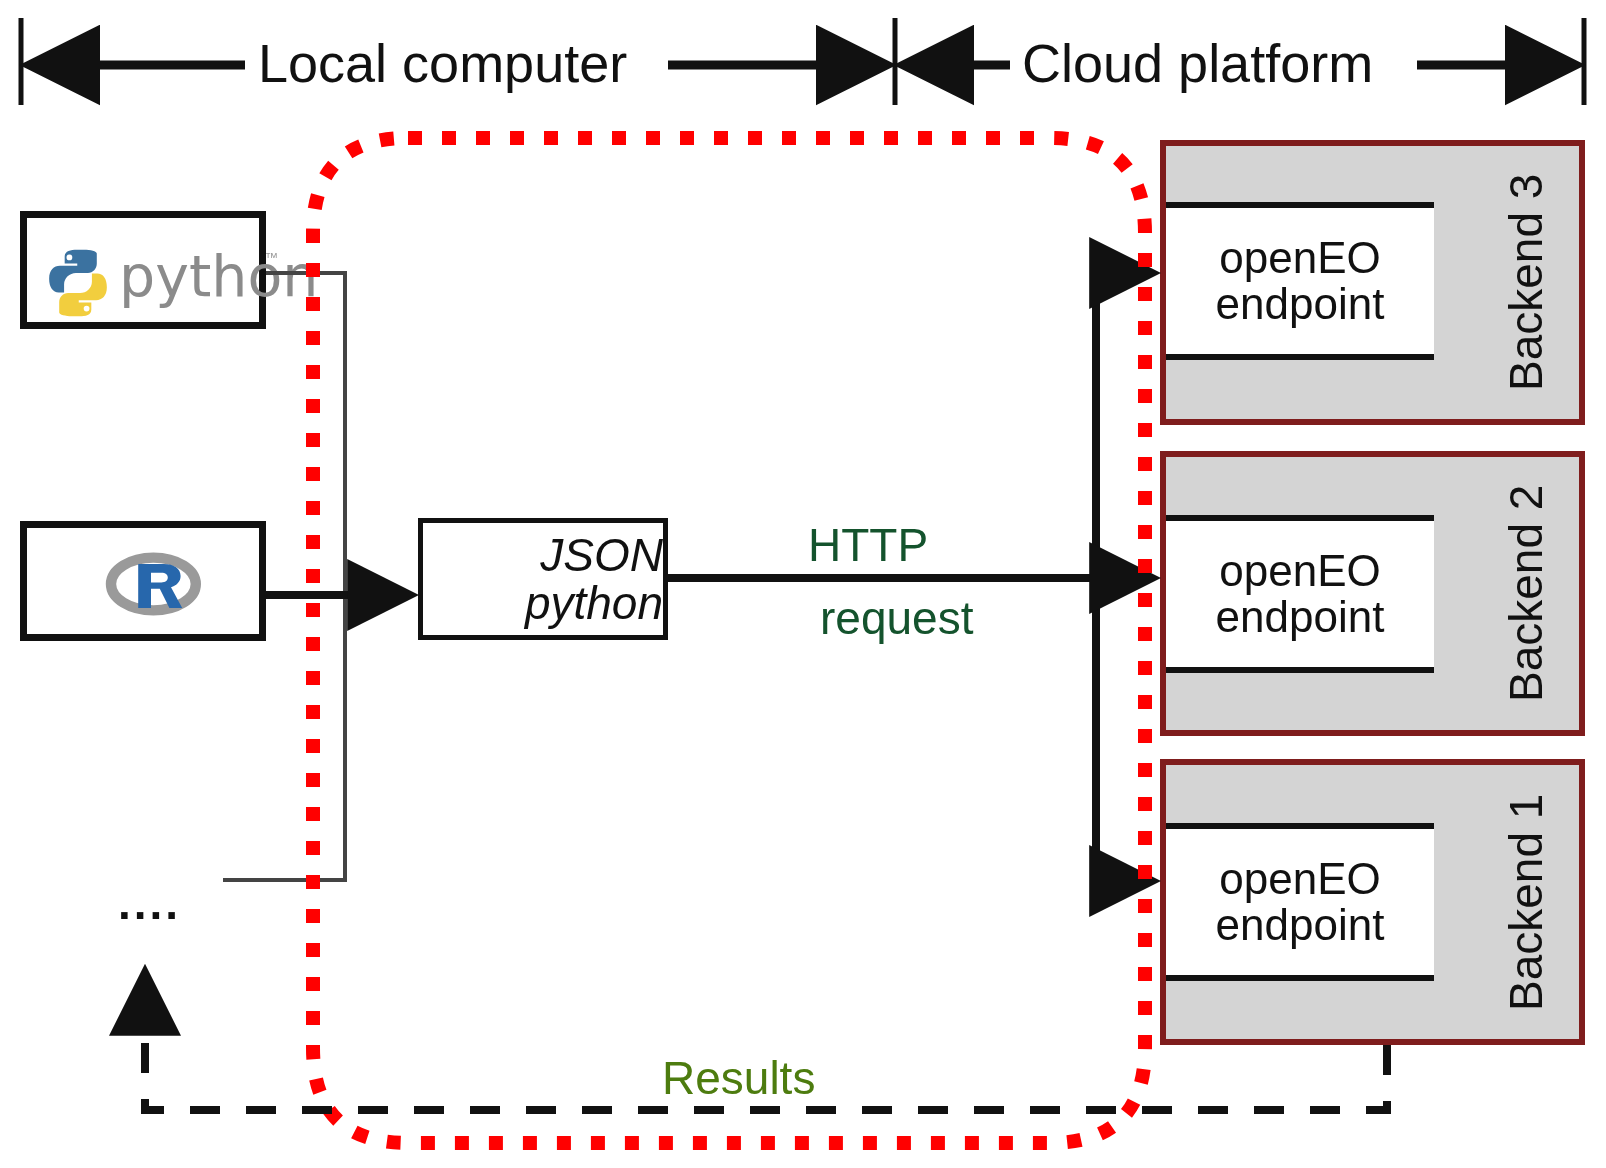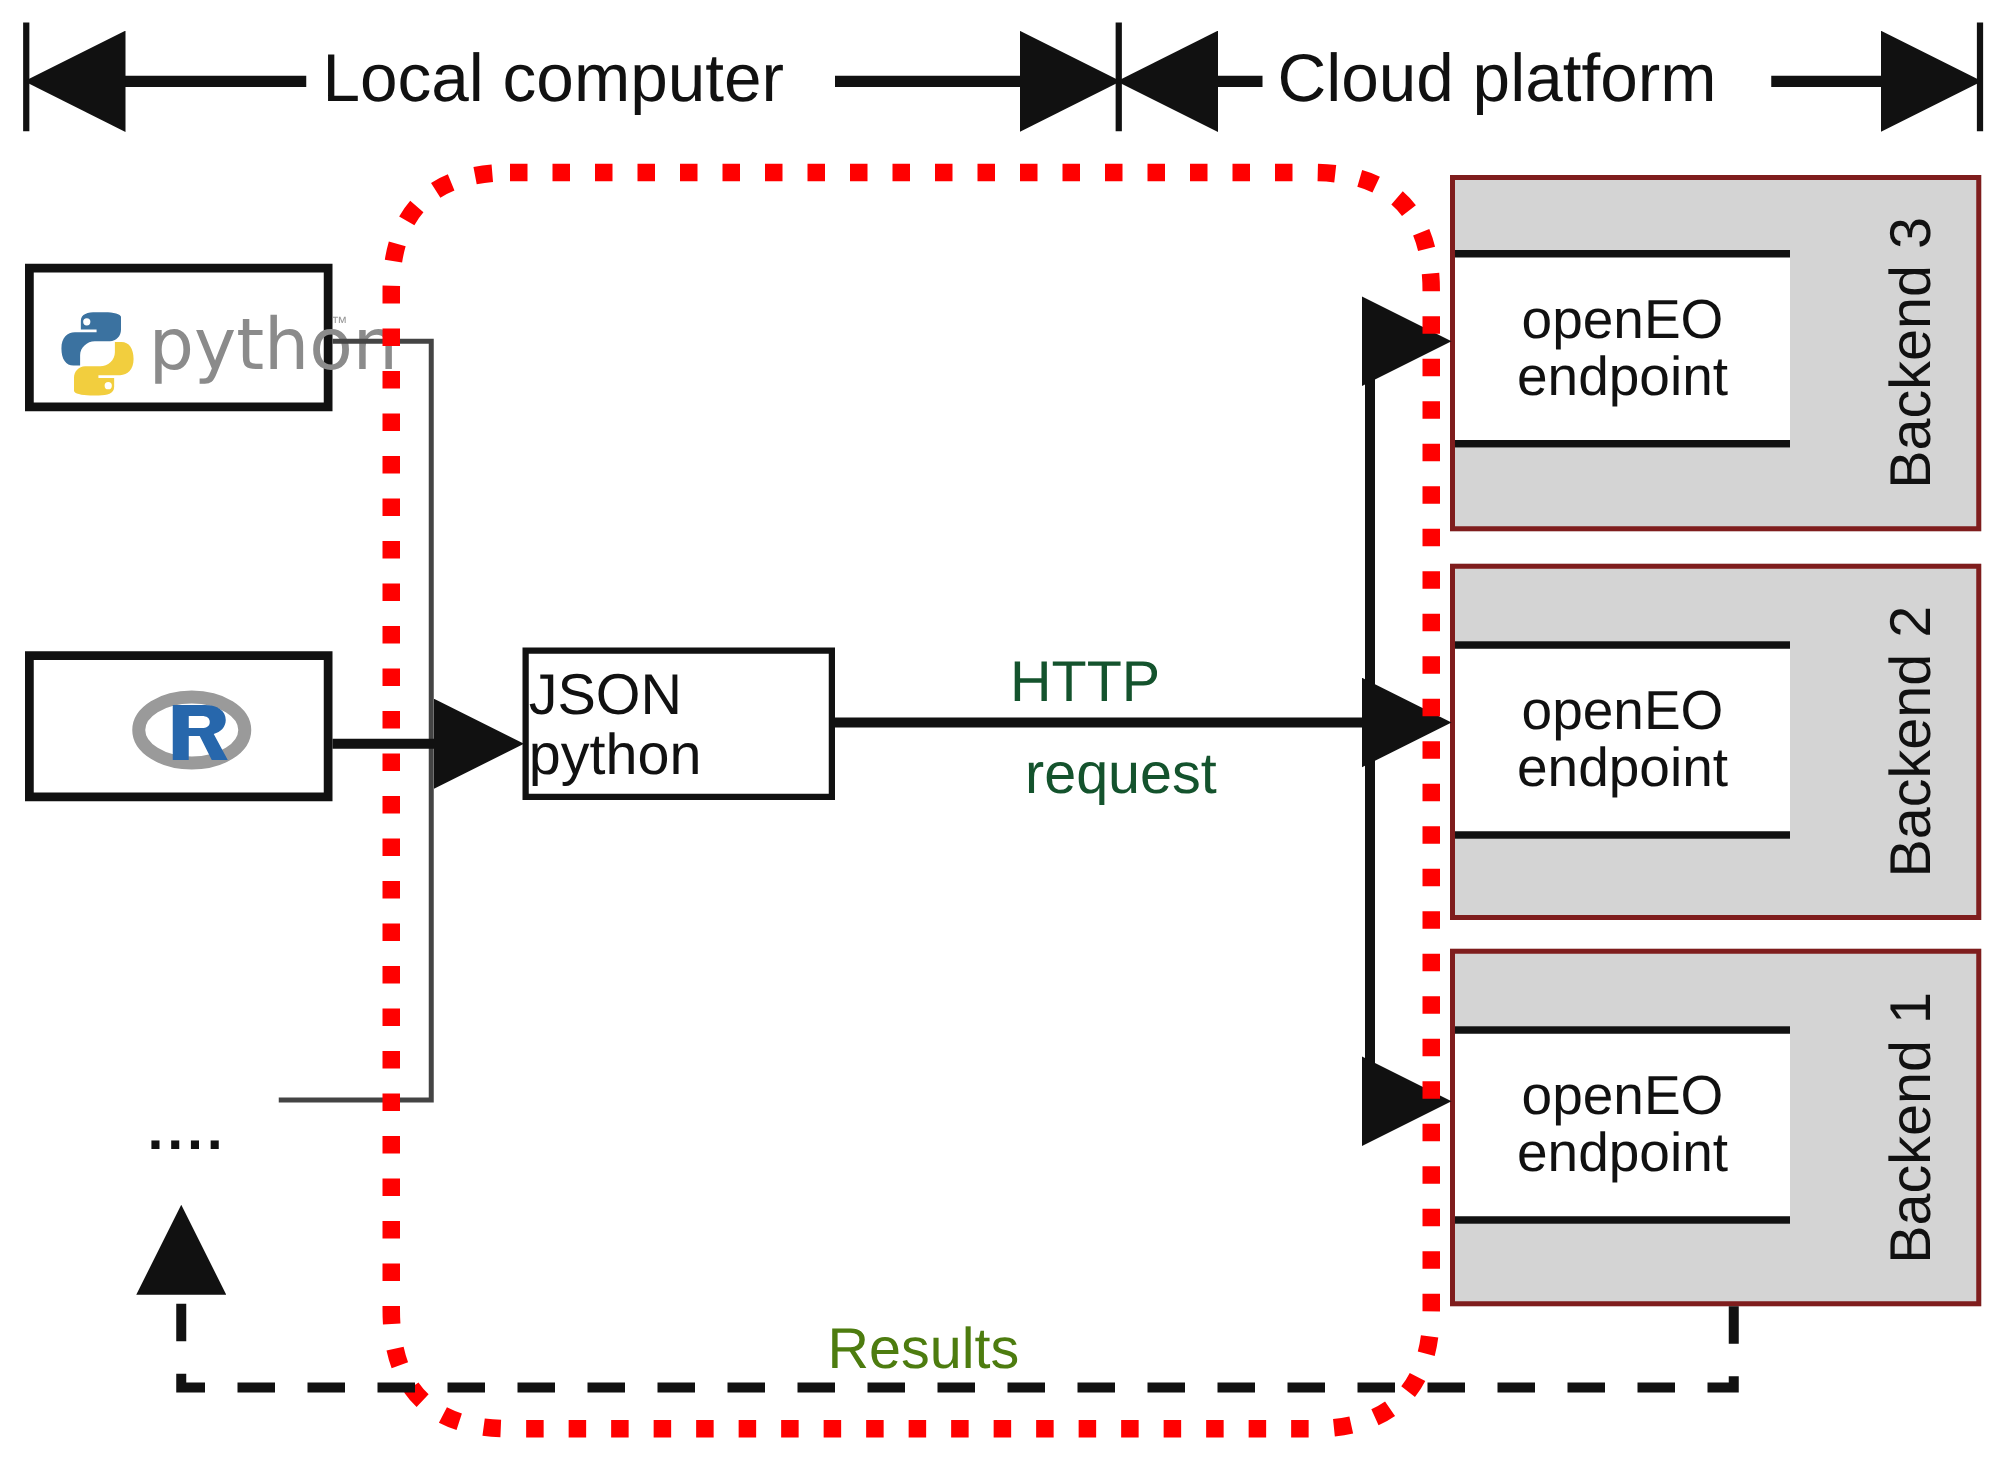--- a/index.html
+++ b/index.html
@@ -67,22 +67,23 @@
 
   
   #json-box {
     position: absolute;
     left: 418px; top: 518px; width: 250px; height: 122px;
     border: 5px solid #111111;
     background: #ffffff;
     box-sizing: border-box;
     display: flex;
     flex-direction: column;
-    align-items: flex-start;
+    align-items: flex-end;
     justify-content: center;
+    font-style: italic;
   }
   #json-box div {
     font-size: 46px;
     color: #111111;
     line-height: 1.05;
     white-space: nowrap;
   }
 
   
   #api-title {
@@ -127,21 +128,21 @@
     color: #111111;
     letter-spacing: 3px;
     line-height: 1;
   }
 
   
   .backend {
     position: absolute;
     left: 1160px;
     width: 425px;
-    border: 4px solid #7f1d1d;
+    border: 6px solid #7f1d1d;
     background: #d4d4d4;
     box-sizing: border-box;
   }
   #backend-3 { top: 140px; height: 285px; }
   #backend-2 { top: 451px; height: 285px; }
   #backend-1 { top: 759px; height: 286px; }
 
   .endpoint {
     position: absolute;
     left: 0px;

